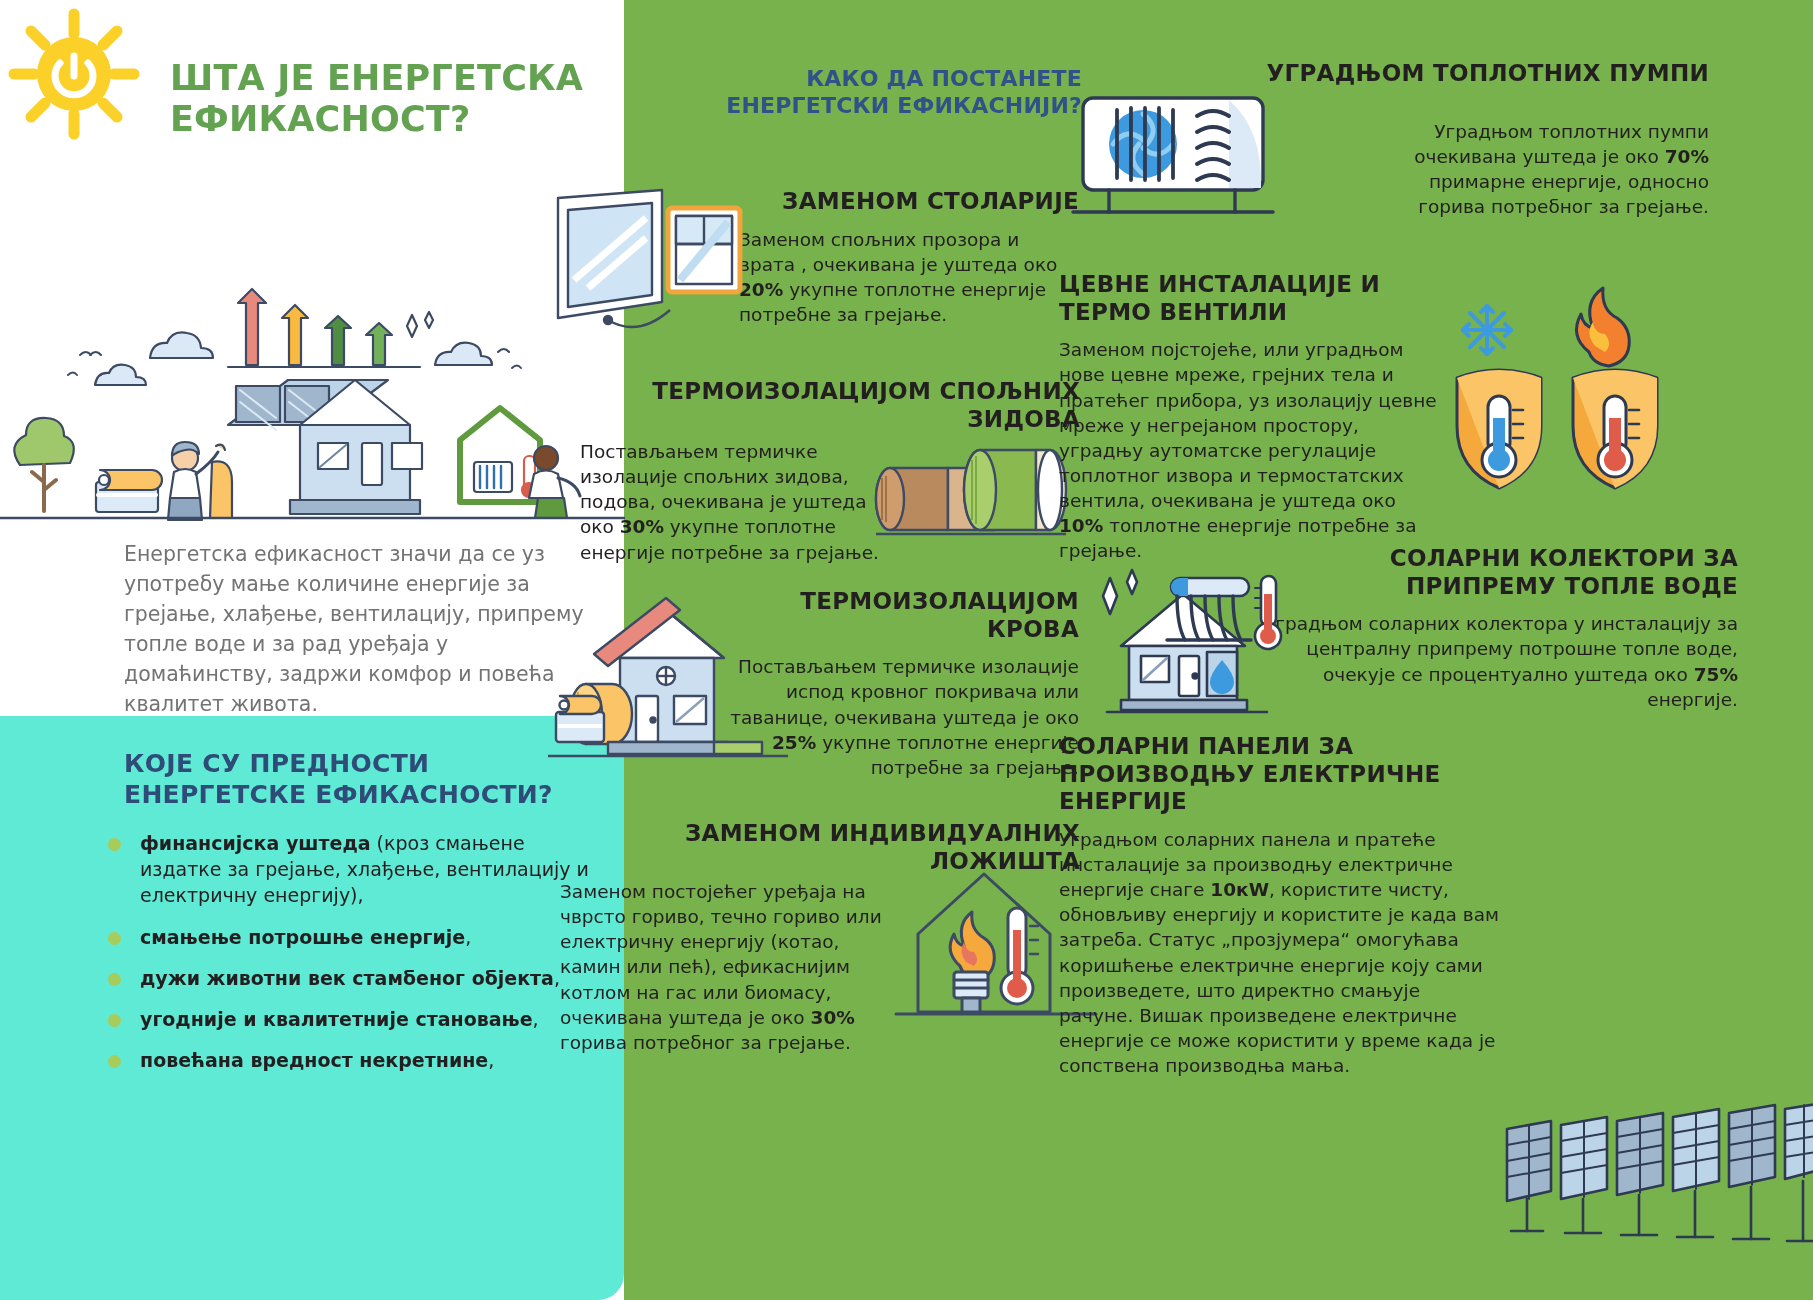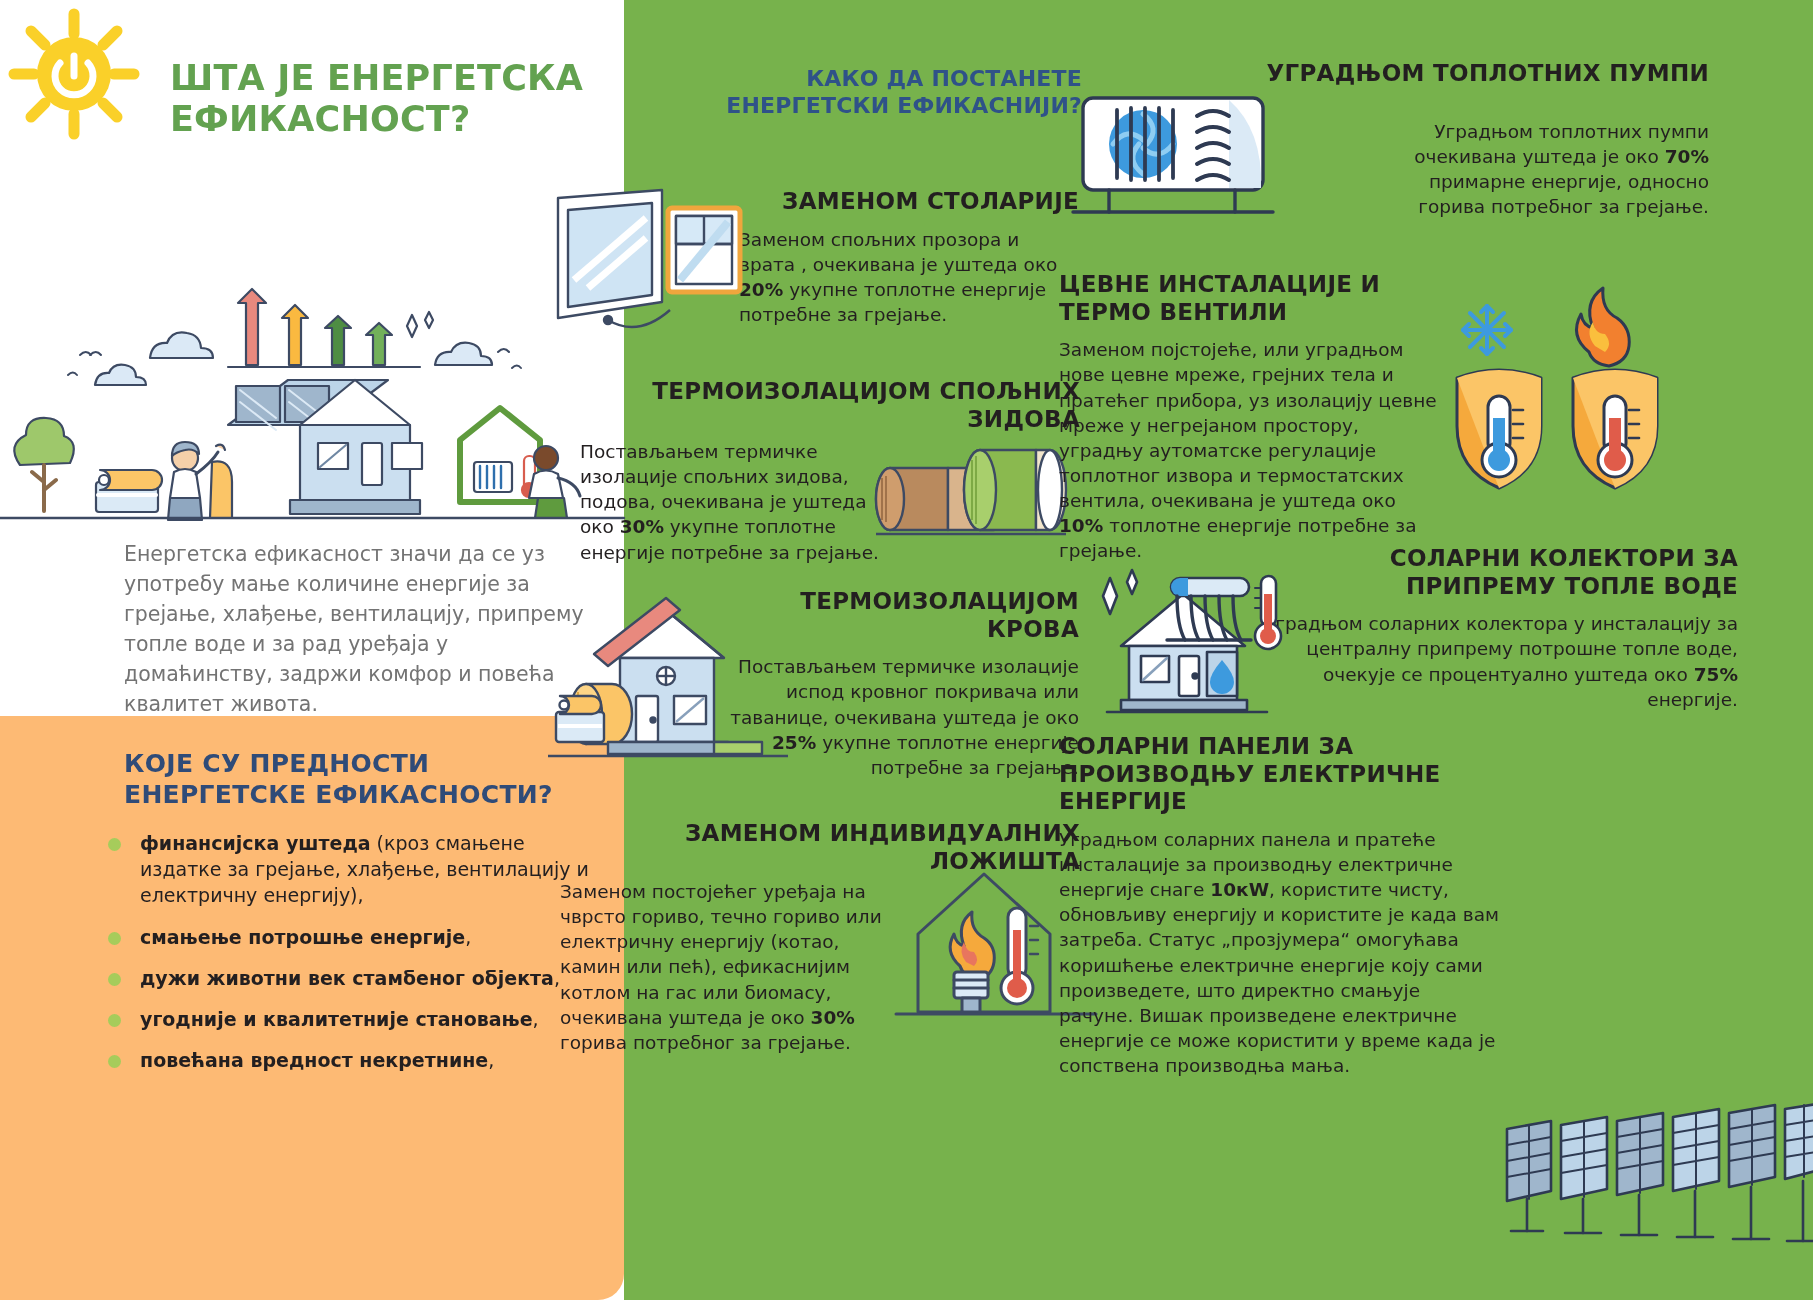--- a/index.html
+++ b/index.html
@@ -59,21 +59,21 @@
     font-size: 20.5px;
     line-height: 1.46;
     color: #737373;
   }
 
   
   .orange-panel {
     position: absolute;
     left: 0; top: 716px;
     width: 624px; height: 584px;
-    background: #fdba74;
+    background: #5eead4;
     border-bottom-right-radius: 26px;
   }
   .orange-title {
     position: absolute;
     left: 124px; top: 33px;
     width: 470px;
     font-size: 25px;
     font-weight: bold;
     line-height: 1.22;
     color: #2f4b78;

